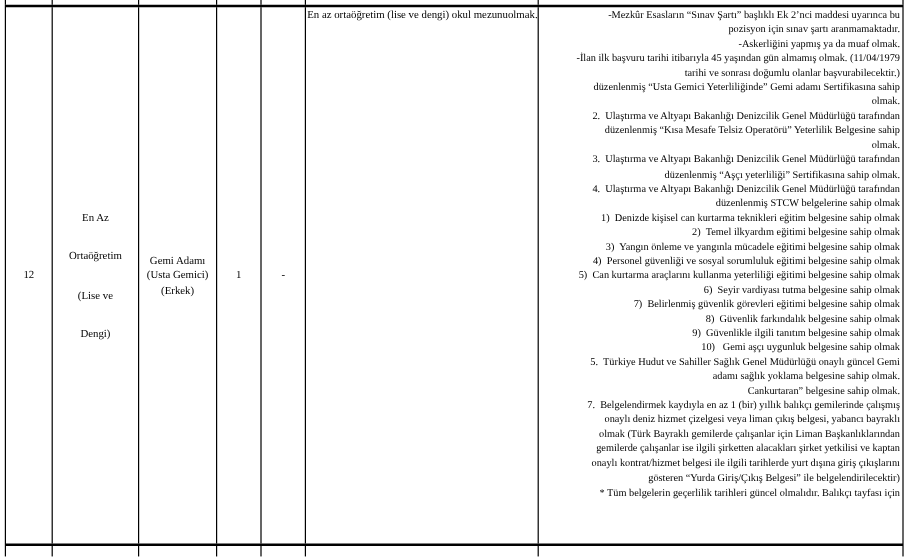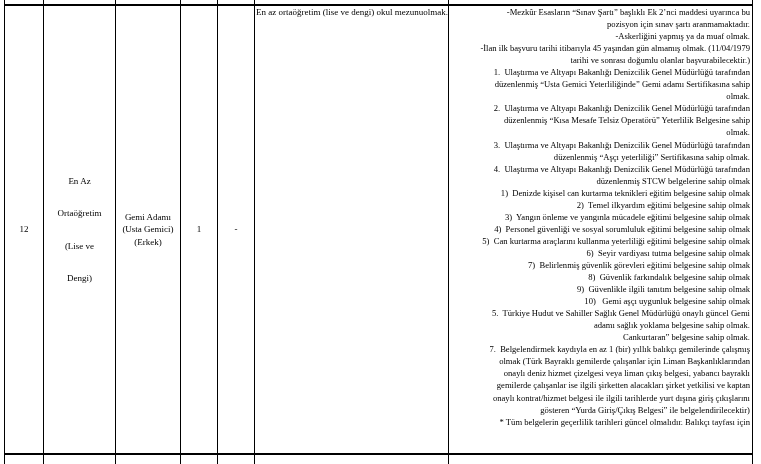--- a/index.html
+++ b/index.html
@@ -69,21 +69,20 @@
     <div class="cell c6 left-cell">
         <div class="line">En az ortaöğretim (lise ve dengi) okul mezunu</div>
         <div class="line">olmak.</div>
       </div>
     <div class="cell c7 details-cell">
         <div class="line">-Mezkûr Esasların “Sınav Şartı” başlıklı Ek 2’nci maddesi uyarınca bu</div>
         <div class="line">pozisyon için sınav şartı aranmamaktadır.</div>
         <div class="line">-Askerliğini yapmış ya da muaf olmak.</div>
         <div class="line">-İlan ilk başvuru tarihi itibarıyla 45 yaşından gün almamış olmak. (11/04/1979</div>
         <div class="line">tarihi ve sonrası doğumlu olanlar başvurabilecektir.)</div>
-        <div class="line">1.  Ulaştırma ve Altyapı Bakanlığı Denizcilik Genel Müdürlüğü tarafından</div>
         <div class="line">düzenlenmiş “Usta Gemici Yeterliliğinde” Gemi adamı Sertifikasına sahip</div>
         <div class="line">olmak.</div>
         <div class="line">2.  Ulaştırma ve Altyapı Bakanlığı Denizcilik Genel Müdürlüğü tarafından</div>
         <div class="line">düzenlenmiş “Kısa Mesafe Telsiz Operatörü” Yeterlilik Belgesine sahip</div>
         <div class="line">olmak.</div>
         <div class="line">3.  Ulaştırma ve Altyapı Bakanlığı Denizcilik Genel Müdürlüğü tarafından</div>
         <div class="line">düzenlenmiş “Aşçı yeterliliği” Sertifikasına sahip olmak.</div>
         <div class="line">4.  Ulaştırma ve Altyapı Bakanlığı Denizcilik Genel Müdürlüğü tarafından</div>
         <div class="line">düzenlenmiş STCW belgelerine sahip olmak</div>
         <div class="line">1)  Denizde kişisel can kurtarma teknikleri eğitim belgesine sahip olmak</div>
@@ -93,22 +92,22 @@
         <div class="line">5)  Can kurtarma araçlarını kullanma yeterliliği eğitimi belgesine sahip olmak</div>
         <div class="line">6)  Seyir vardiyası tutma belgesine sahip olmak</div>
         <div class="line">7)  Belirlenmiş güvenlik görevleri eğitimi belgesine sahip olmak</div>
         <div class="line">8)  Güvenlik farkındalık belgesine sahip olmak</div>
         <div class="line">9)  Güvenlikle ilgili tanıtım belgesine sahip olmak</div>
         <div class="line">10)   Gemi aşçı uygunluk belgesine sahip olmak</div>
         <div class="line">5.  Türkiye Hudut ve Sahiller Sağlık Genel Müdürlüğü onaylı güncel Gemi</div>
         <div class="line">adamı sağlık yoklama belgesine sahip olmak.</div>
         <div class="line">Cankurtaran” belgesine sahip olmak.</div>
         <div class="line">7.  Belgelendirmek kaydıyla en az 1 (bir) yıllık balıkçı gemilerinde çalışmış</div>
+        <div class="line">onaylı deniz hizmet çizelgesi veya liman çıkış belgesi, yabancı bayraklı</div>
         <div class="line">olmak (Türk Bayraklı gemilerde çalışanlar için Liman Başkanlıklarından</div>
-        <div class="line">onaylı deniz hizmet çizelgesi veya liman çıkış belgesi, yabancı bayraklı</div>
         <div class="line">gemilerde çalışanlar ise ilgili şirketten alacakları şirket yetkilisi ve kaptan</div>
         <div class="line">onaylı kontrat/hizmet belgesi ile ilgili tarihlerde yurt dışına giriş çıkışlarını</div>
         <div class="line">gösteren “Yurda Giriş/Çıkış Belgesi” ile belgelendirilecektir)</div>
         <div class="line">* Tüm belgelerin geçerlilik tarihleri güncel olmalıdır. Balıkçı tayfası için</div>
       </div>
   </div>
 
   <div class="band sliver-bottom">
     <div class="cell c1"></div>
     <div class="cell c2"></div>

